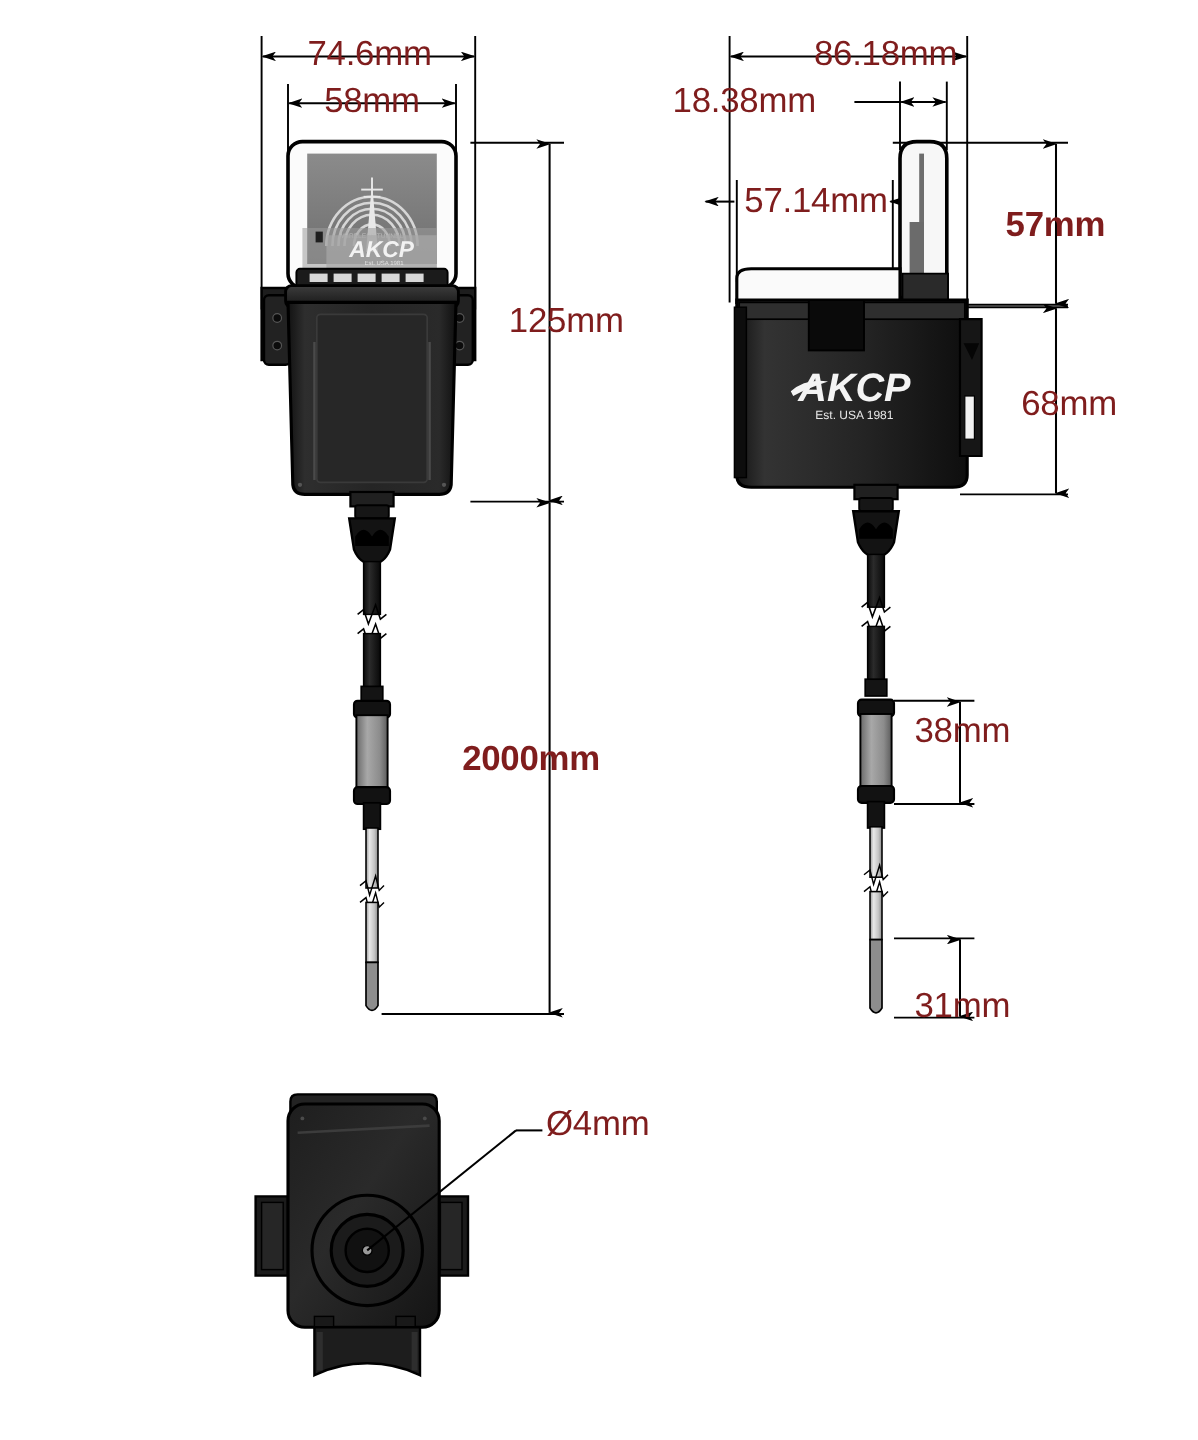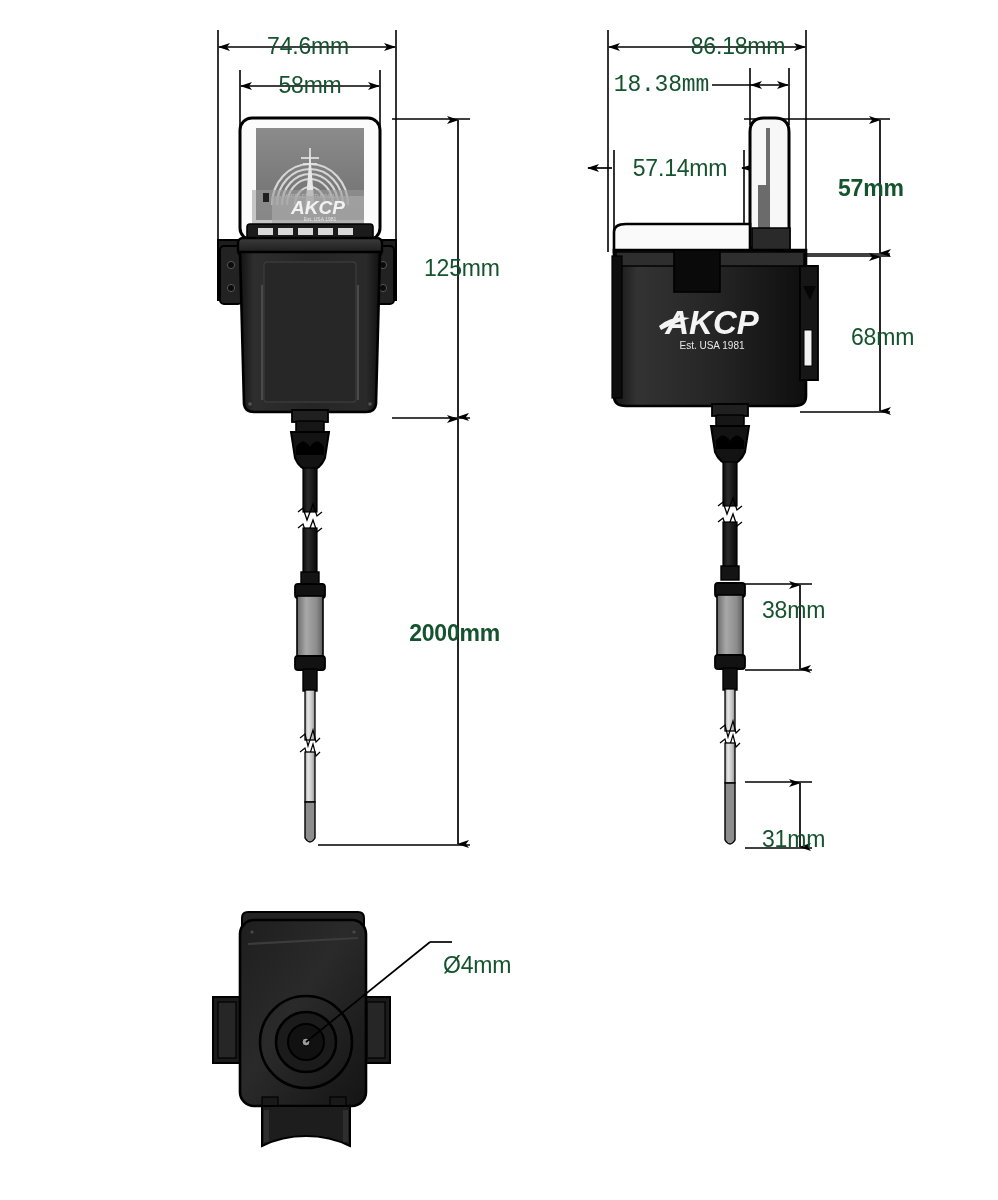--- a/index.html
+++ b/index.html
@@ -6,22 +6,22 @@
   body{
     width:998px;height:1200px;position:relative;overflow:hidden;
     font-family:"Liberation Sans","DejaVu Sans",sans-serif;
     color:#000;
   }
   #stage{position:absolute;left:0;top:0;width:998px;height:1200px;}
   svg#drawing{position:absolute;left:0;top:0;width:998px;height:1200px;display:block;}
   .dimtext{
     position:absolute;
     font-family:"Liberation Sans","DejaVu Sans",sans-serif;
-    font-size:23px;
-    color:#14532d;
+    font-size:29px;
+    color:#7f1d1d;
     white-space:nowrap;
     line-height:1;
     letter-spacing:-0.2px;
   }
   .dimtext.bold{font-weight:bold;}
   .dimtext.c{transform:translate(-50%,-50%);}
   .dimtext.l{transform:translate(0,-50%);}
   .dimtext.r{transform:translate(-100%,-50%);}
 </style>
 </head>
@@ -356,27 +356,27 @@
 <div class="dimtext c" style="left:308px;top:46px;">74.6mm</div>
 
 <div class="dimtext c" style="left:310px;top:85px;">58mm</div>
 
 <div class="dimtext l" style="left:424px;top:268px;">125mm</div>
 
 <div class="dimtext r bold" style="left:500px;top:633px;">2000mm</div>
 
 <div class="dimtext c" style="left:738px;top:46px;">86.18mm</div>
 
-<div class="dimtext r" style="left:709px;top:85px;font-family:Liberation Mono, monospace;">18.38mm</div>
+<div class="dimtext r" style="left:680px;top:85px;">18.38mm</div>
 
 <div class="dimtext c" style="left:680px;top:168px;">57.14mm</div>
 
 <div class="dimtext l" style="left:838px;top:188px;font-weight:bold;">57mm</div>
 
 <div class="dimtext l" style="left:851px;top:337px;">68mm</div>
 
 <div class="dimtext l" style="left:762px;top:610px;">38mm</div>
 
 <div class="dimtext l" style="left:762px;top:839px;">31mm</div>
 
-<div class="dimtext l" style="left:443px;top:937px;margin-top:28px;">Ø4mm</div>
+<div class="dimtext l" style="left:455px;top:937px;">Ø4mm</div>
 
 </div>
 
 </body></html>

